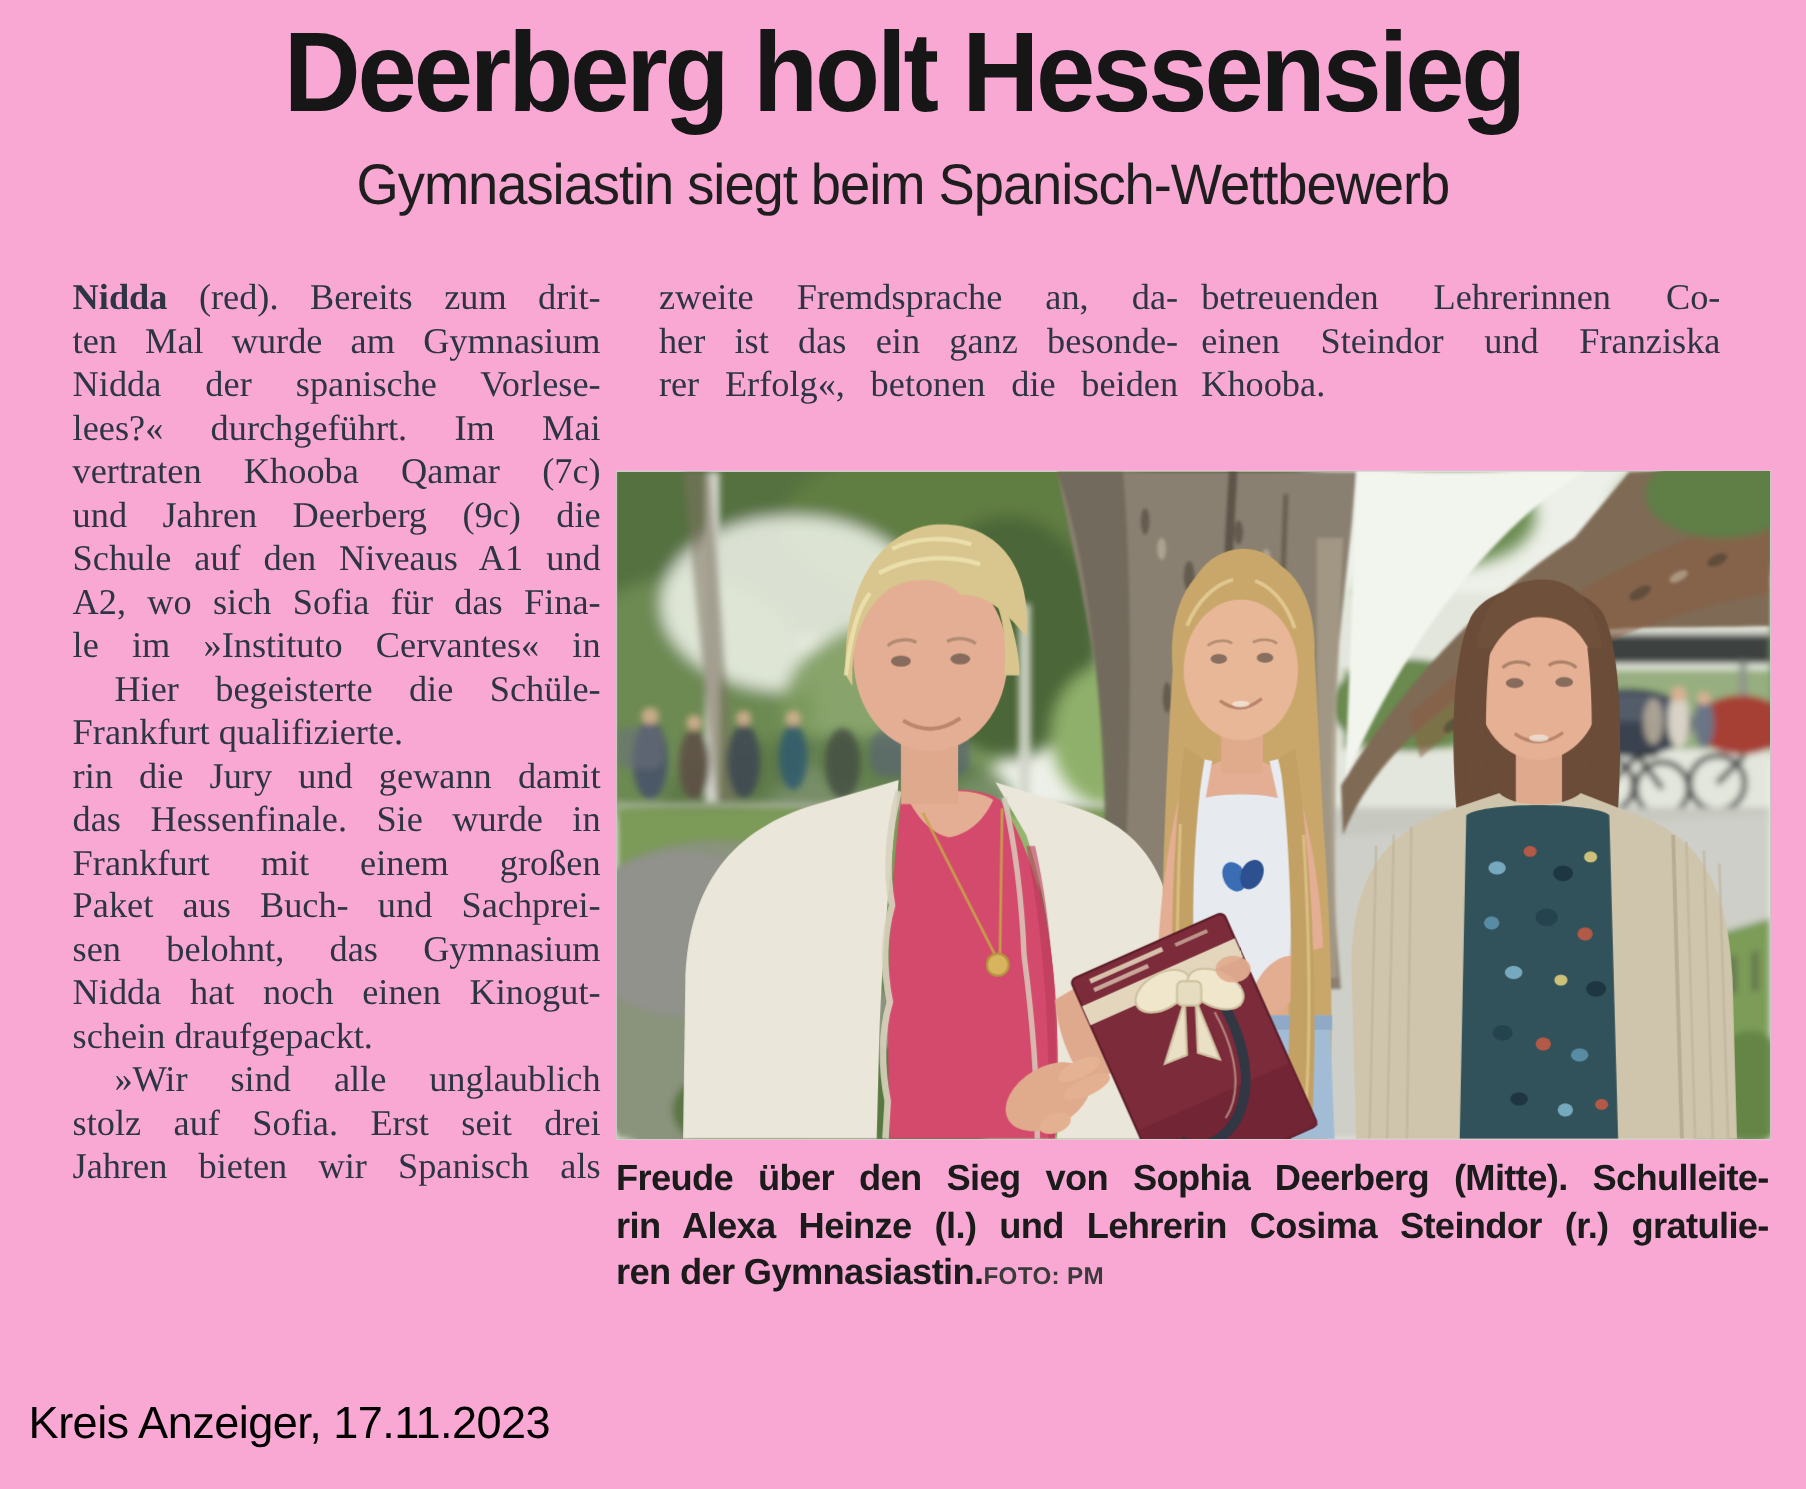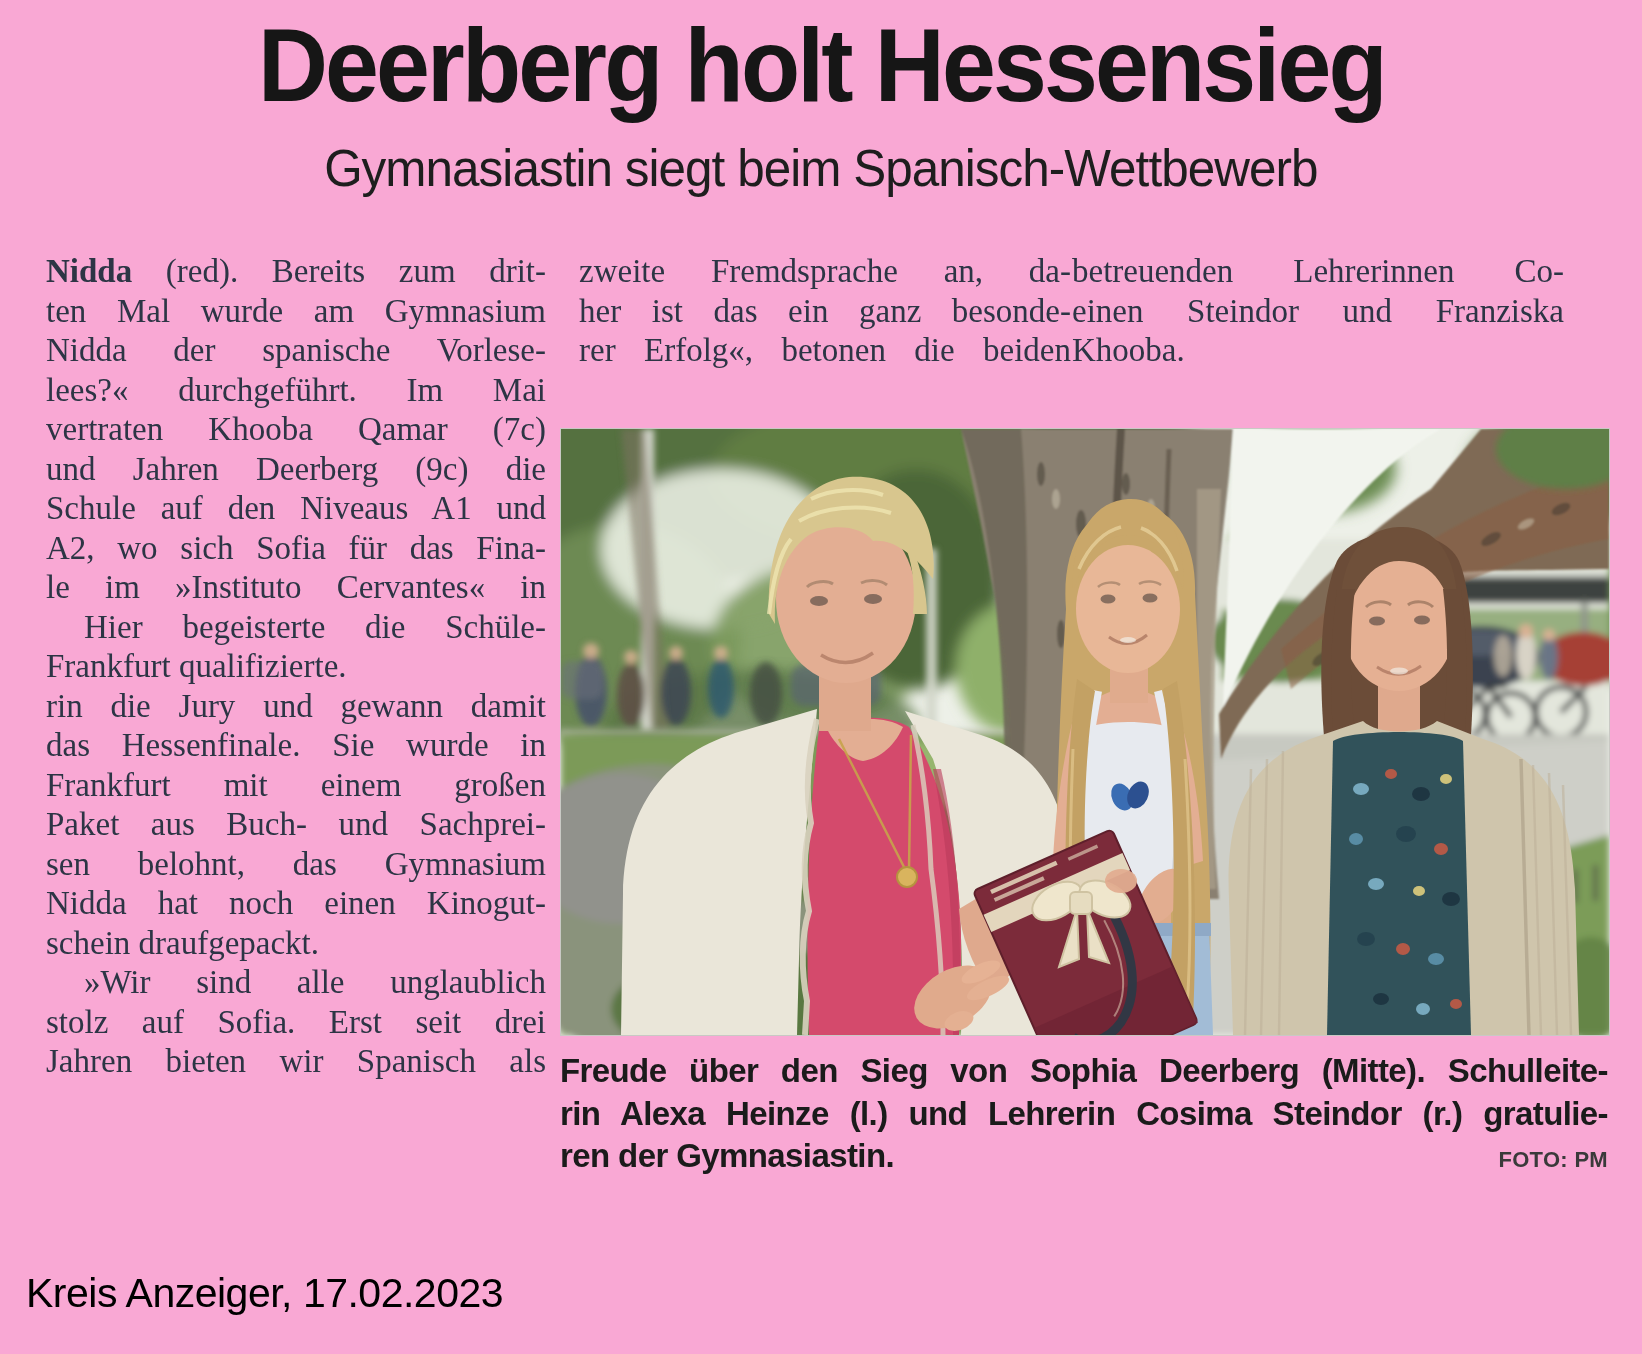--- a/index.html
+++ b/index.html
@@ -12,35 +12,35 @@
   .headline > span{display:inline-block;transform:scaleX(.94);transform-origin:center;}
   .subheadline{position:absolute;left:0;top:136px;width:100%;text-align:center;white-space:nowrap;
             font-weight:400;font-size:52px;line-height:64px;letter-spacing:-1px;color:#1e1e1e;}
   .subheadline > span{display:inline-block;transform:scaleX(.95);transform-origin:center;}
 
   
   .col{position:absolute;top:252px;font-family:"Liberation Serif",serif;font-size:33px;color:#2d3545;}
   .col1{left:46px;width:500px;}
   .col2{left:579px;width:492px;}
   .col3{left:1072px;width:492px;}
-  .ln{height:39.5px;line-height:39.5px;text-align:justify;text-align-last:justify;overflow:visible;}
+  .ln{height:39.5px;line-height:39.5px;text-align:justify;text-align-last:justify;overflow:visible;margin-left:20px;}
   .ln.end{text-align-last:left;}
   .ln.ind{padding-left:38px;}
   .lead{font-weight:700;}
 
   
   .photo{position:absolute;left:560px;top:428px;width:1048px;height:606px;
          border:1px solid #c9c9c4;box-sizing:content-box;background:#edf0e8;}
   .photo svg{display:block;width:100%;height:100%;}
 
   
   .caption{position:absolute;left:560px;top:1050px;width:1048px;
            font-weight:700;font-size:33px;line-height:42.5px;letter-spacing:-.6px;color:#1b1b1b;}
   .cap-line{text-align:justify;text-align-last:justify;}
-  .cap-last{display:flex;justify-content:space-between;align-items:baseline;}
+  .cap-last{display:flex;align-items:baseline;}
   .credit{font-size:22px;letter-spacing:.3px;color:#3a3a3a;font-weight:700;}
 
   
   .source{position:absolute;left:26px;top:1268px;font-size:41px;line-height:50px;
           letter-spacing:-.5px;color:#000;}
 </style>
 </head>
 <body>
 
 <div class="page">
@@ -341,15 +341,15 @@
 
   <div class="caption">
     <div class="cap-line">Freude über den Sieg von Sophia Deerberg (Mitte). Schulleite-</div>
     <div class="cap-line">rin Alexa Heinze (l.) und Lehrerin Cosima Steindor (r.) gratulie-</div>
     <div class="cap-last">
       <span>ren der Gymnasiastin.</span>
       <span class="credit">FOTO: PM</span>
     </div>
   </div>
 
-  <div class="source">Kreis Anzeiger, 17.02.2023</div>
+  <div class="source">Kreis Anzeiger, 17.11.2023</div>
 
 </div>
 
 </body></html>

